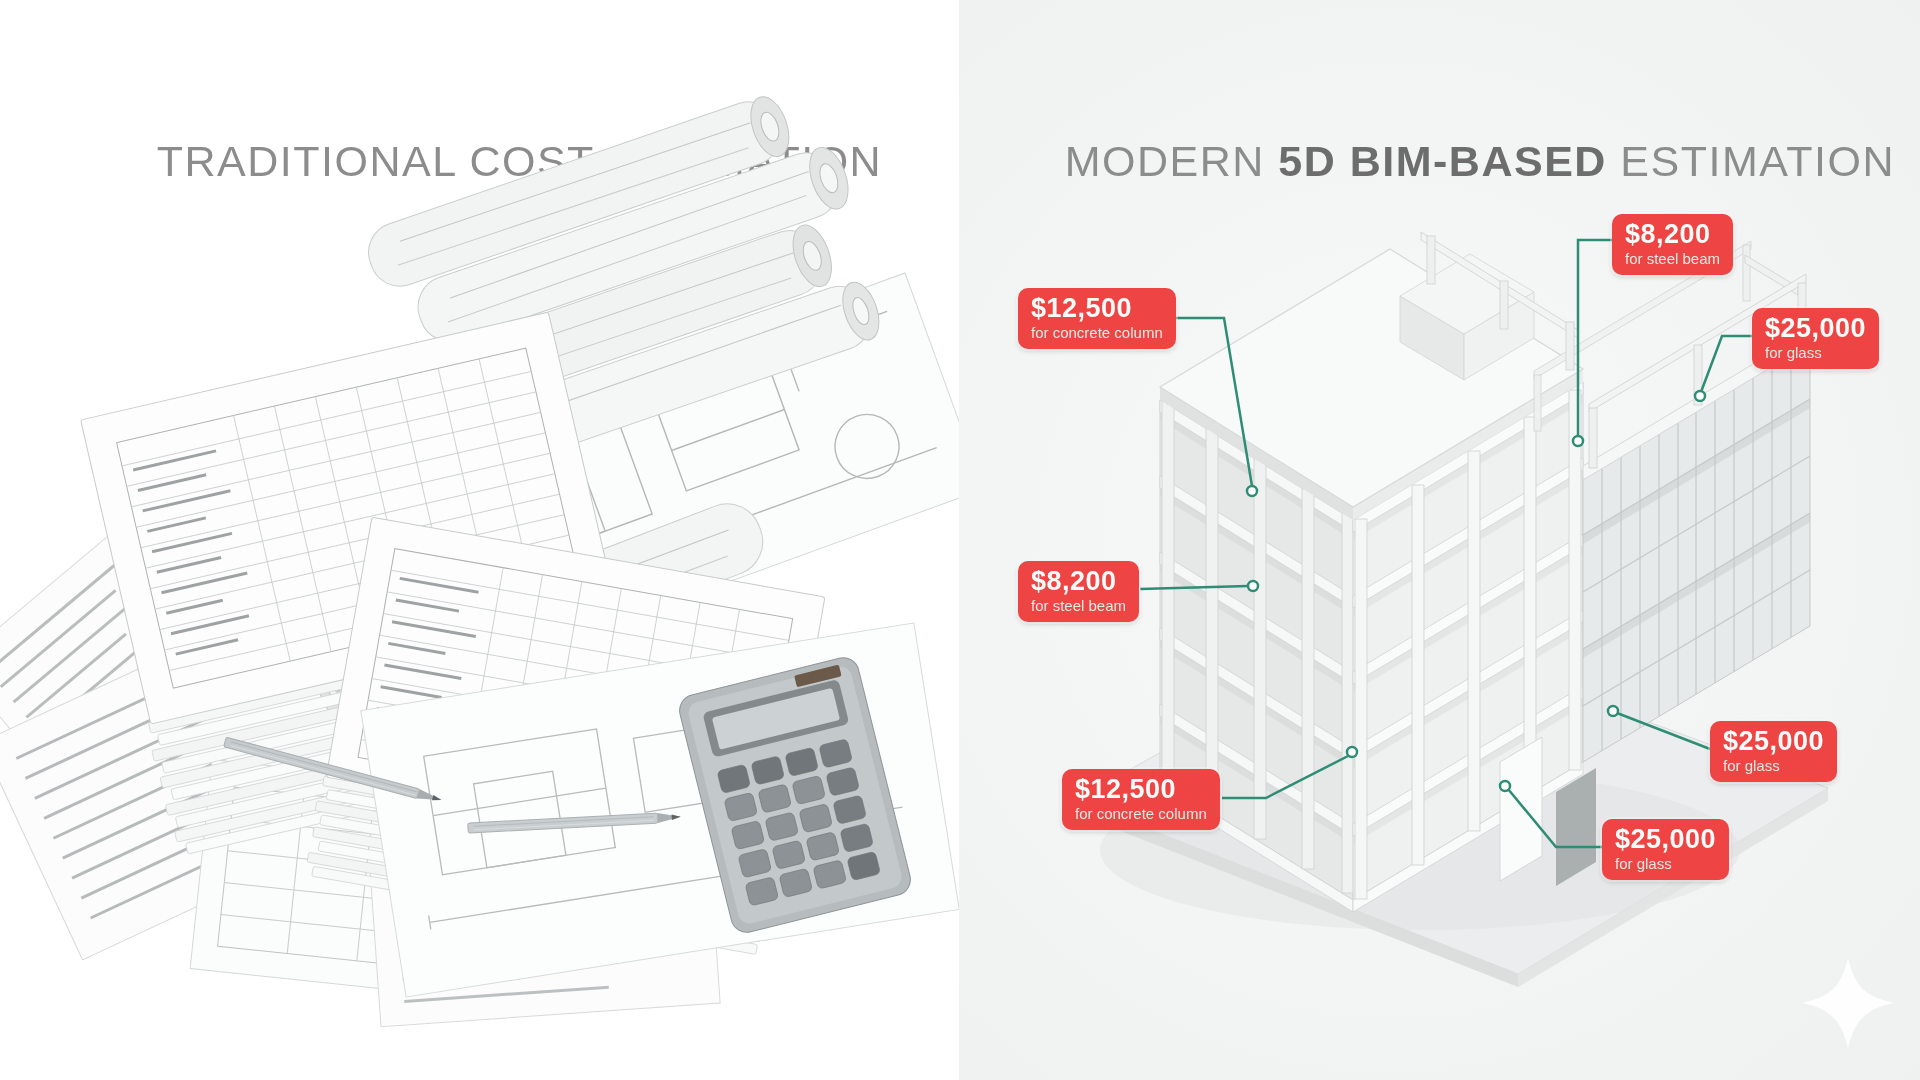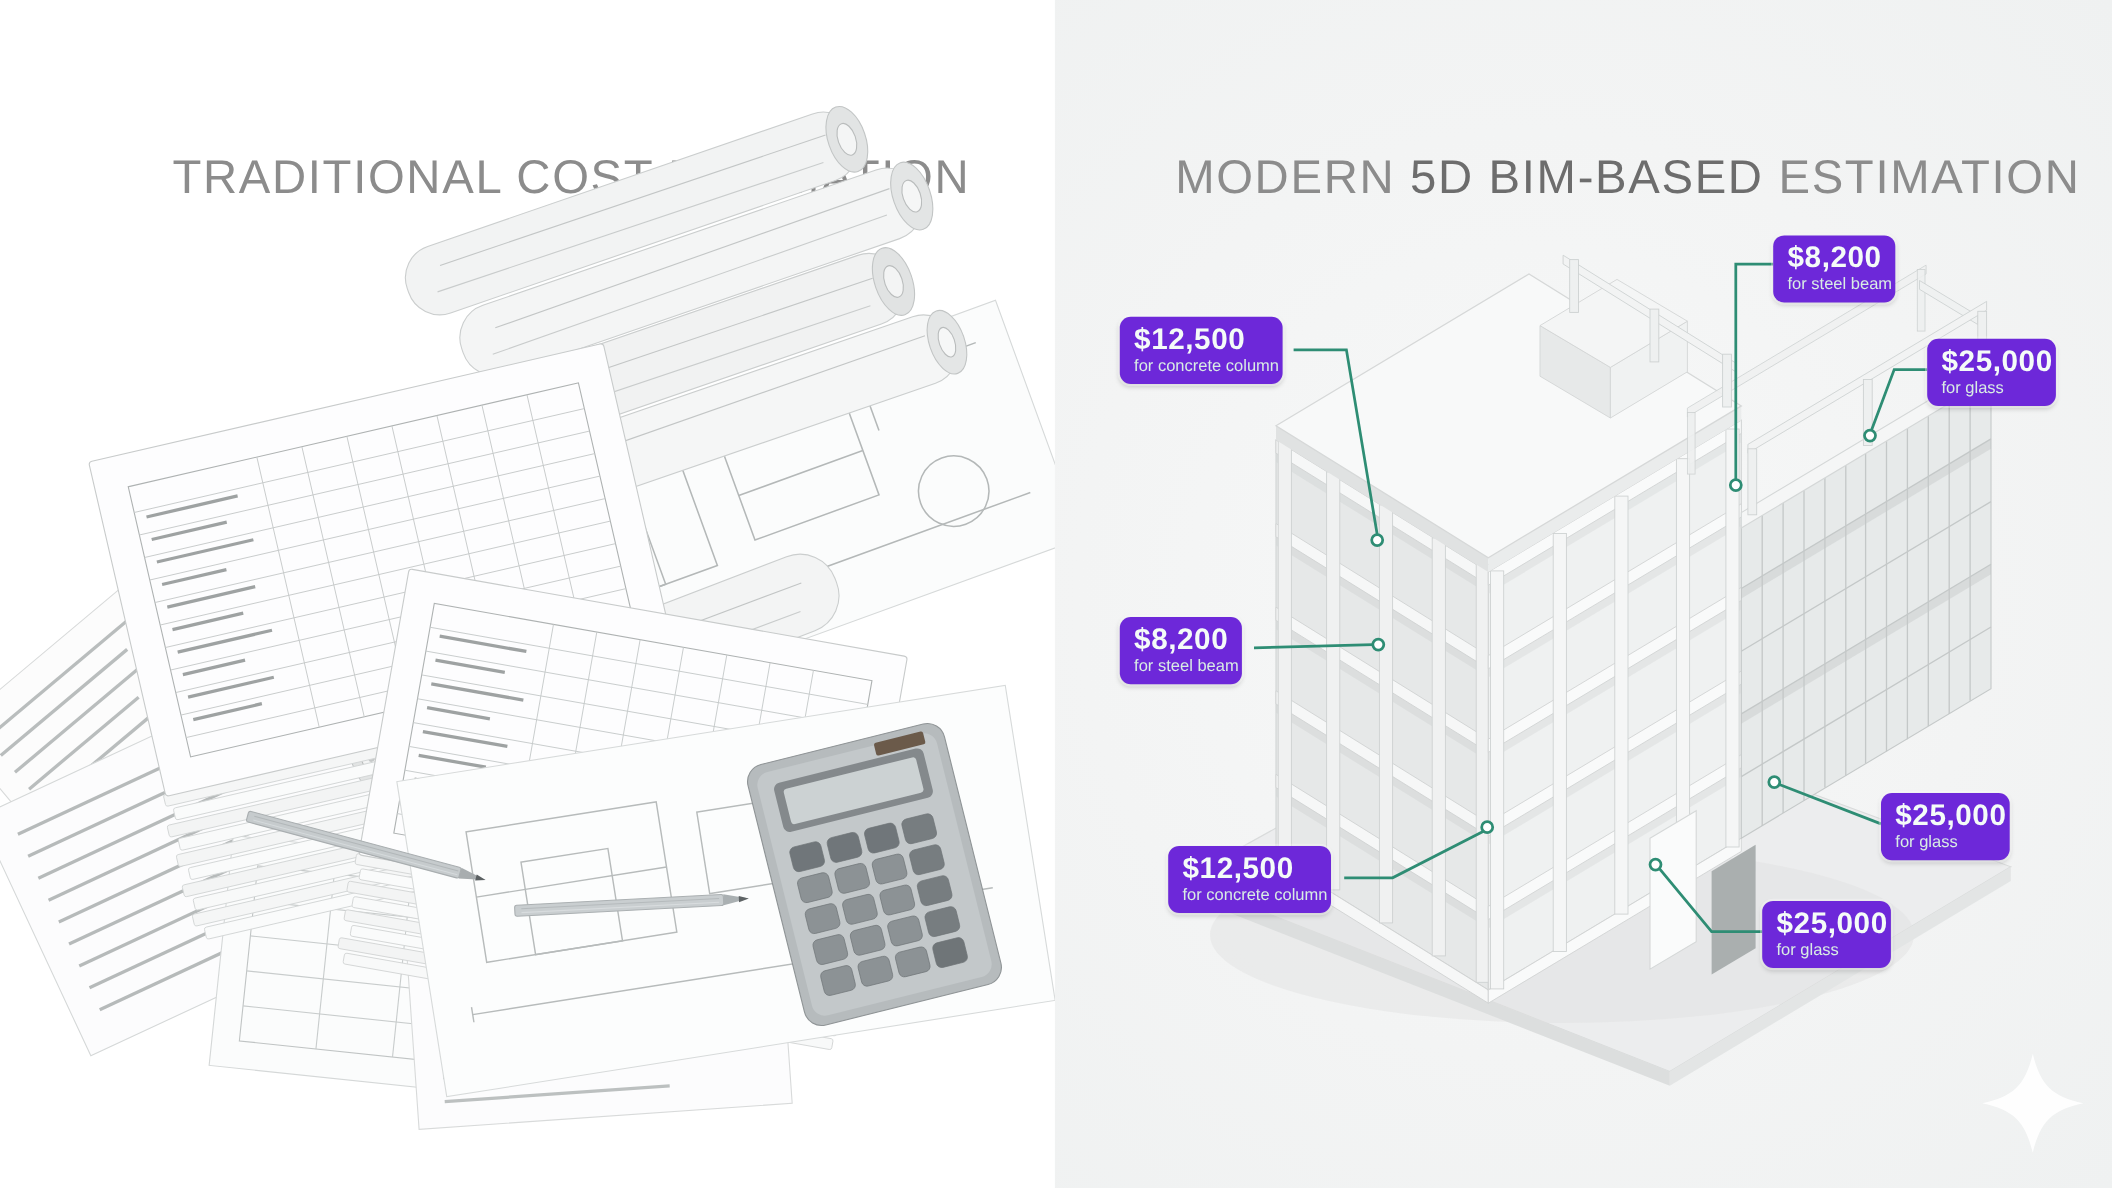--- a/index.html
+++ b/index.html
@@ -3,24 +3,24 @@
 <meta charset="utf-8">
 <style>
   html,body{margin:0;padding:0;background:#e8e8e8;}
   .stage{position:relative;width:1920px;height:1080px;overflow:hidden;
          font-family:"Liberation Sans",sans-serif;background:#ffffff;}
   .panel-left{position:absolute;left:0;top:0;width:959px;height:1080px;background:#ffffff;}
   .panel-right{position:absolute;left:959px;top:0;width:961px;height:1080px;
                background:radial-gradient(ellipse at 45% 50%, #f7f8f8 0%, #f3f4f4 55%, #eff1f1 100%);}
   .title{position:absolute;top:88px;left:0;width:100%;text-align:center;
          font-size:43px;letter-spacing:1.5px;color:#8c8c8c;white-space:pre;}
-  .title .bold{font-weight:400;color:#6d6d6d;}
+  .title .bold{font-weight:700;color:#6d6d6d;}
   .layer{position:absolute;left:0;top:0;width:1920px;height:1080px;pointer-events:none;}
-  .cost-label{position:absolute;background:#6d28d9;border-radius:10px;color:#fff;
-              padding:6px 3px 7px 13px;box-shadow:0 0 0 2px rgba(255,255,255,0.35),0 2px 5px rgba(0,0,0,0.18);}
+  .cost-label{position:absolute;background:#ef4444;border-radius:10px;color:#fff;
+              padding:6px 13px 7px 13px;box-shadow:0 0 0 2px rgba(255,255,255,0.35),0 2px 5px rgba(0,0,0,0.18);}
   .cost-label .amount{font-size:27px;font-weight:700;line-height:1.05;color:#f4fbf8;letter-spacing:0.5px;}
   .cost-label .item{font-size:15px;line-height:1.15;margin-top:2px;color:#d9ece4;}
   
   .pos-0{left:1612px;top:214px;}
   .pos-1{left:1752px;top:308px;}
   .pos-2{left:1018px;top:288px;}
   .pos-3{left:1018px;top:561px;}
   .pos-4{left:1710px;top:721px;}
   .pos-5{left:1062px;top:769px;}
   .pos-6{left:1602px;top:819px;}

